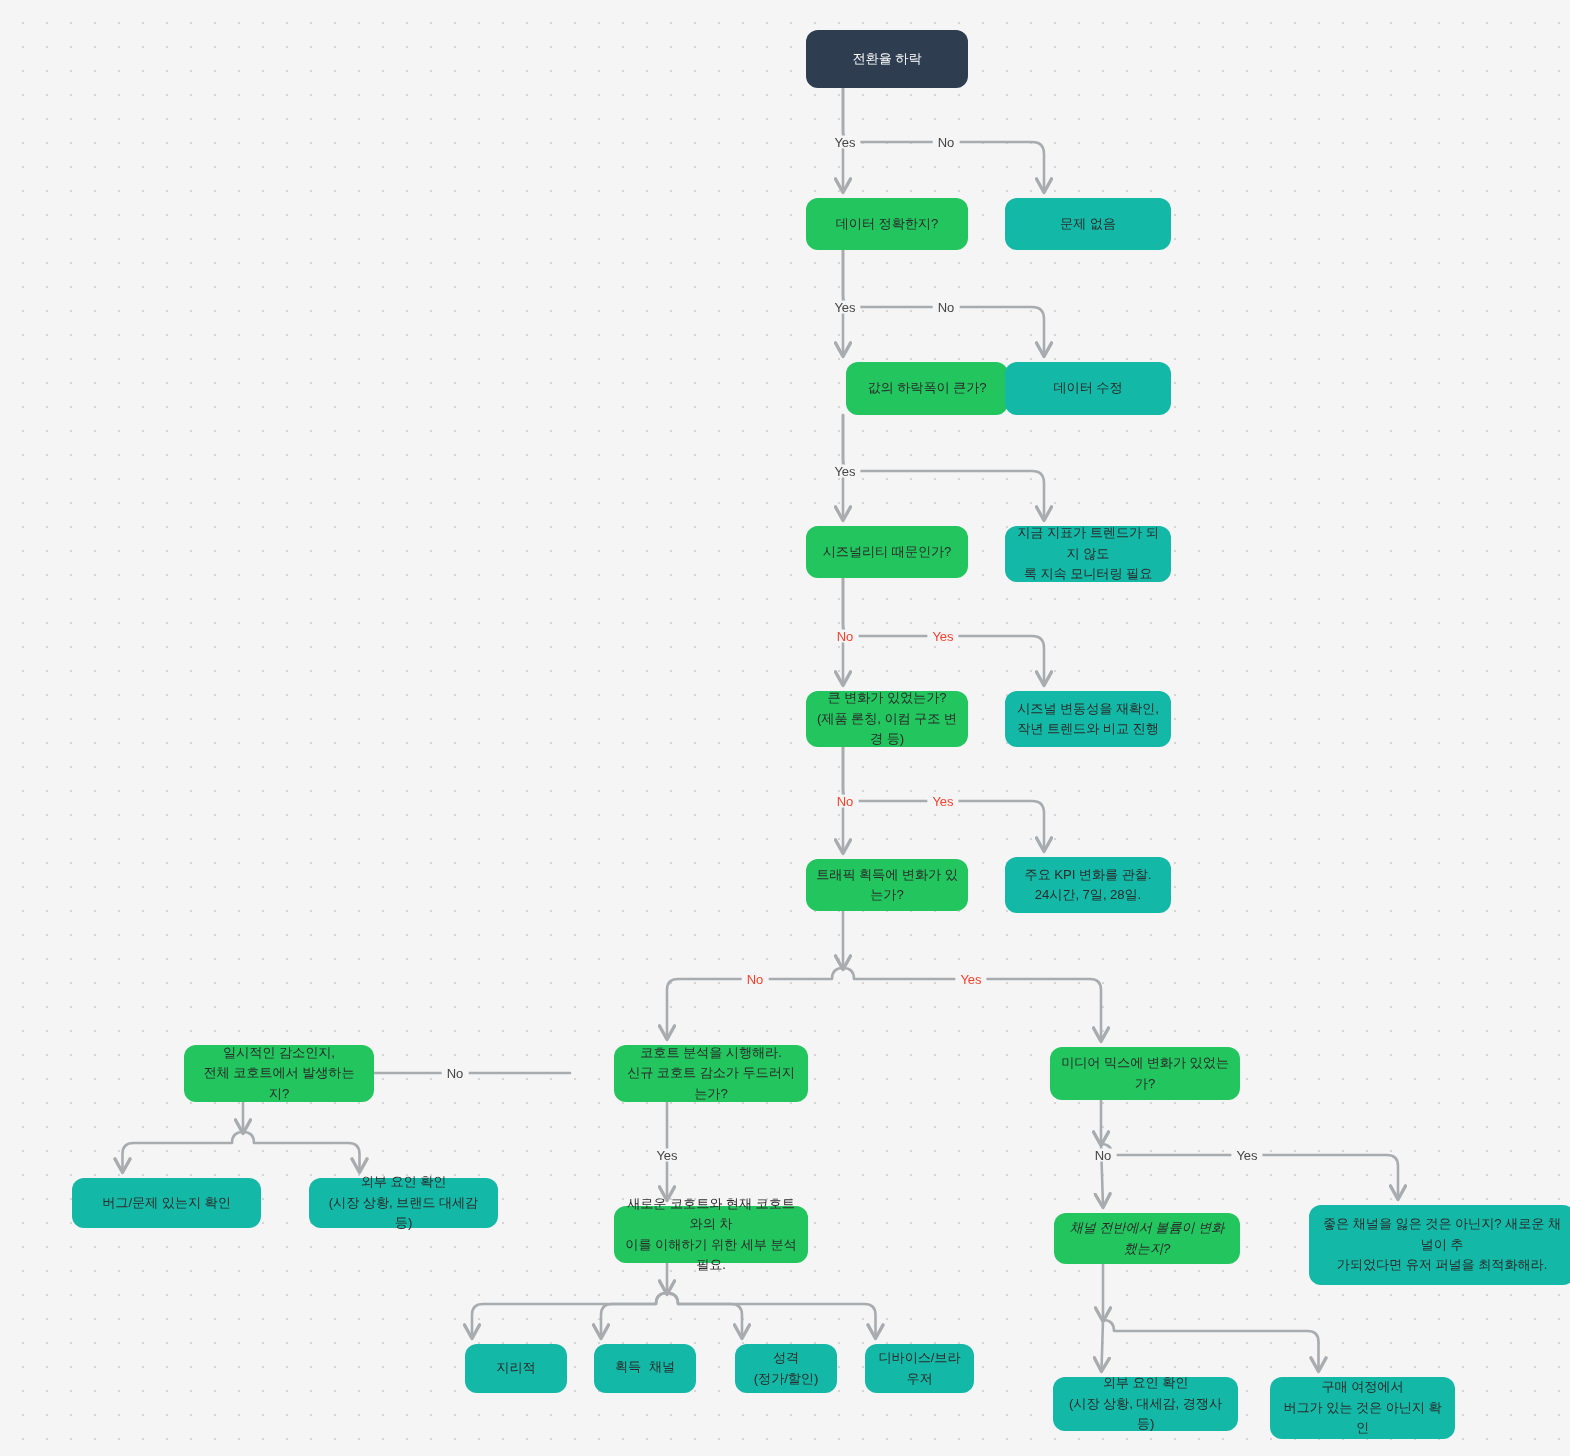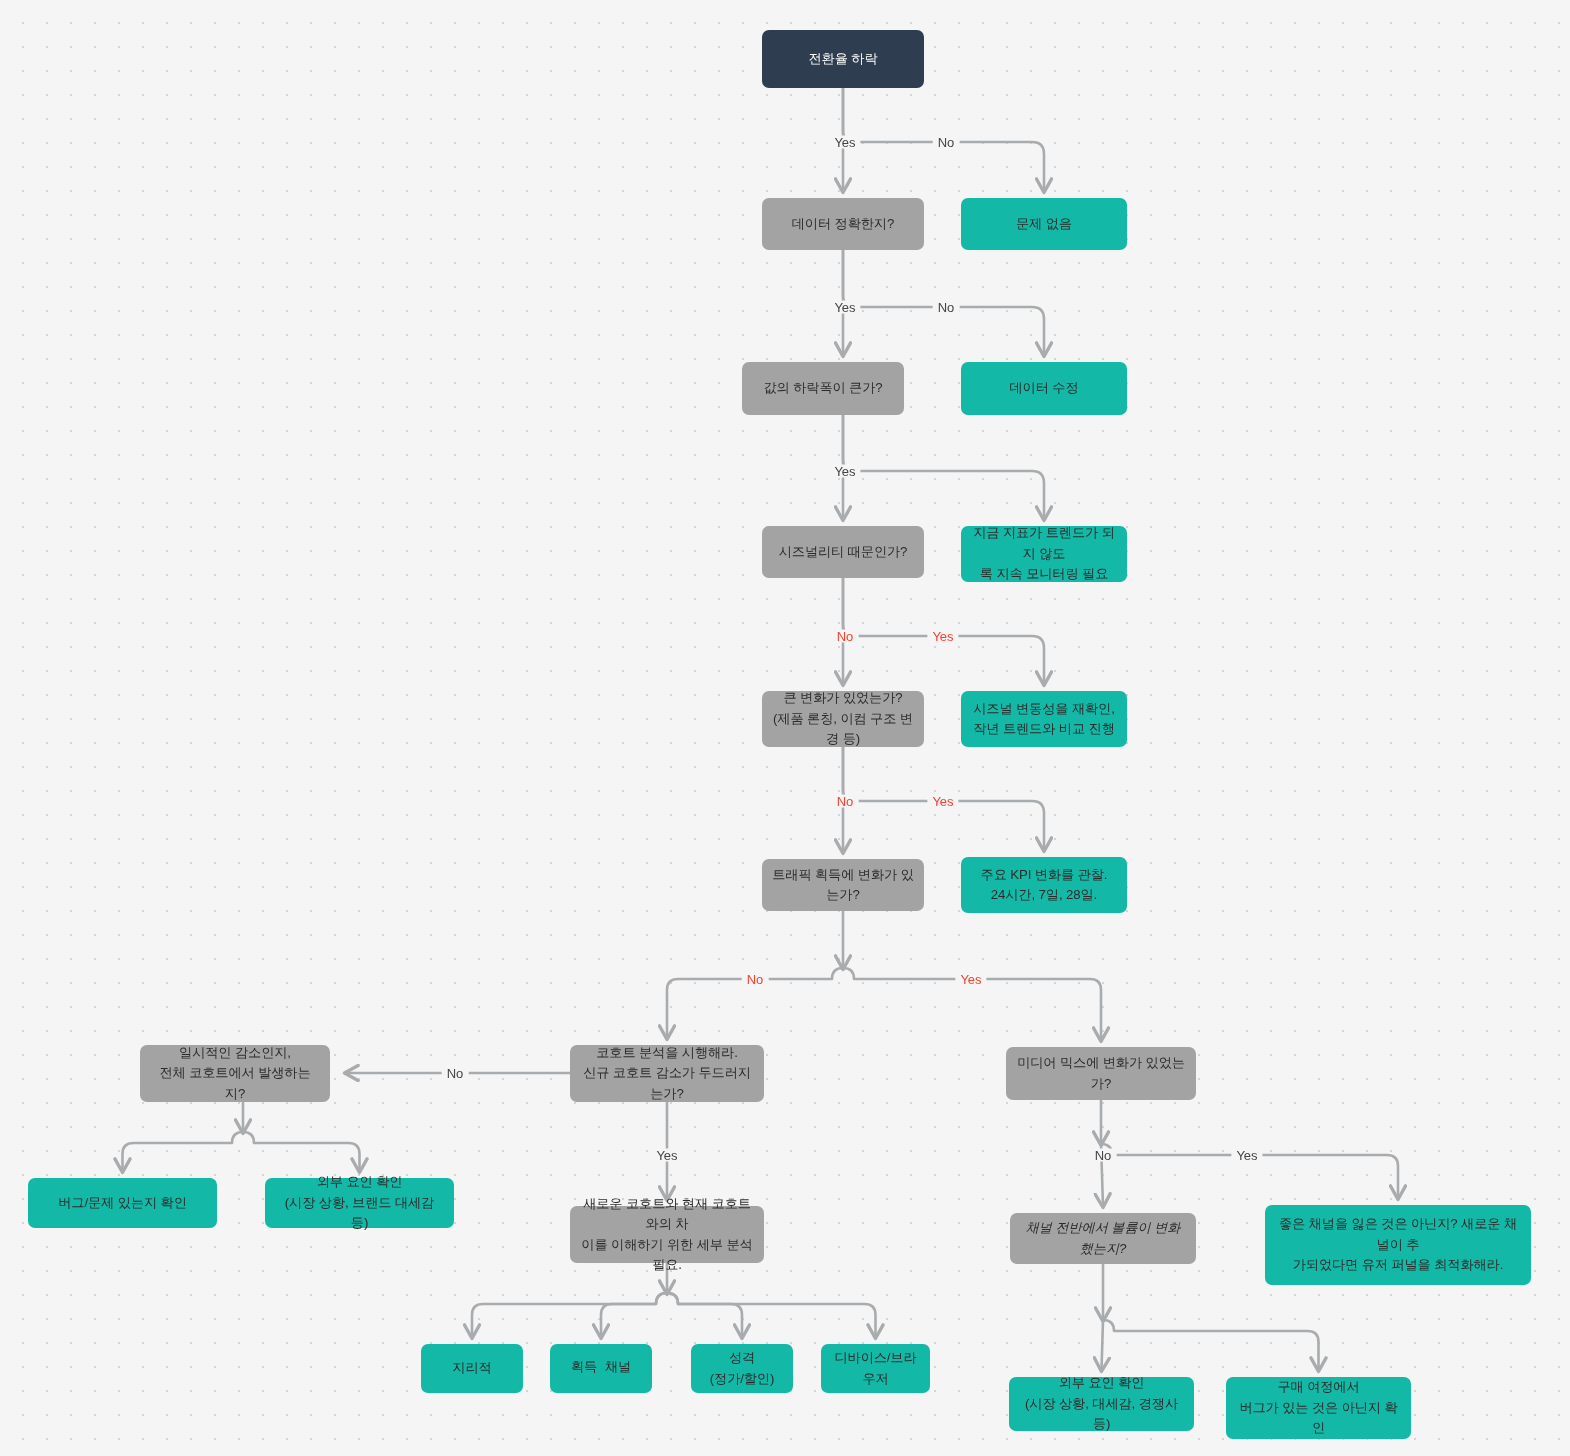--- a/index.html
+++ b/index.html
@@ -29,33 +29,34 @@
     width: 1570px;
     height: 1456px;
     pointer-events: none;
   }
   .node {
     position: absolute;
     display: flex;
     align-items: center;
     justify-content: center;
     text-align: center;
-    border-radius: 7px;
+    border-radius: 12px;
     font-size: 13.2px;
     line-height: 1.55;
     padding: 14px 10px;
     white-space: pre-line;
     letter-spacing: -0.1px;
+    margin-left: 44px;
   }
   .node.start {
     background: #2e3d4f;
     color: #ffffff;
   }
   .node.decision {
-    background: #a3a3a3;
+    background: #22c55e;
     color: #2b2b2b;
   }
   .node.action {
     background: #14b8a6;
     color: #2b2b2b;
   }
   .edge-label {
     position: absolute;
     font-size: 13px;
     color: #454545;
@@ -106,21 +107,21 @@
         <path d="M1101 1144 Q1112 1144 1112 1155 L1387 1155 Q1398 1155 1398 1166 L1398 1198" marker-end="url(#arrow)"></path>
         <path d="M1103 1264 L1103 1320" marker-end="url(#arrow)"></path>
         <path d="M1103 1320 L1101.5 1370" marker-end="url(#arrow)"></path>
         <path d="M1103 1320 Q1114 1320 1114 1331 L1307.5 1331 Q1318.5 1331 1318.5 1342 L1318.5 1370" marker-end="url(#arrow)"></path>
       </g>
   </svg>
   <div id="node-layer">
       <div class="node start" style="left: 762px; top: 30px; width: 162px; height: 58px;">전환율 하락</div>
       <div class="node decision" style="left: 762px; top: 198px; width: 162px; height: 52px;">데이터 정확한지?</div>
       <div class="node action" style="left: 961px; top: 198px; width: 166px; height: 52px;">문제 없음</div>
-      <div class="node decision" style="left: 742px; top: 362px; width: 162px; height: 53px;">값의 하락폭이 큰가?</div>
+      <div class="node decision" style="left: 802px; top: 362px; width: 162px; height: 53px;">값의 하락폭이 큰가?</div>
       <div class="node action" style="left: 961px; top: 362px; width: 166px; height: 53px;">데이터 수정</div>
       <div class="node decision" style="left: 762px; top: 526px; width: 162px; height: 52px;">시즈널리티 때문인가?</div>
       <div class="node action" style="left: 961px; top: 526px; width: 166px; height: 56px;">지금 지표가 트렌드가 되지 않도
 록 지속 모니터링 필요</div>
       <div class="node decision" style="left: 762px; top: 691px; width: 162px; height: 56px;">큰 변화가 있었는가?
 (제품 론칭, 이컴 구조 변경 등)</div>
       <div class="node action" style="left: 961px; top: 691px; width: 166px; height: 56px;">시즈널 변동성을 재확인,
 작년 트렌드와 비교 진행</div>
       <div class="node decision" style="left: 762px; top: 859px; width: 162px; height: 52px;">트래픽 획득에 변화가 있는가?</div>
       <div class="node action" style="left: 961px; top: 857px; width: 166px; height: 56px;">주요 KPI 변화를 관찰.

